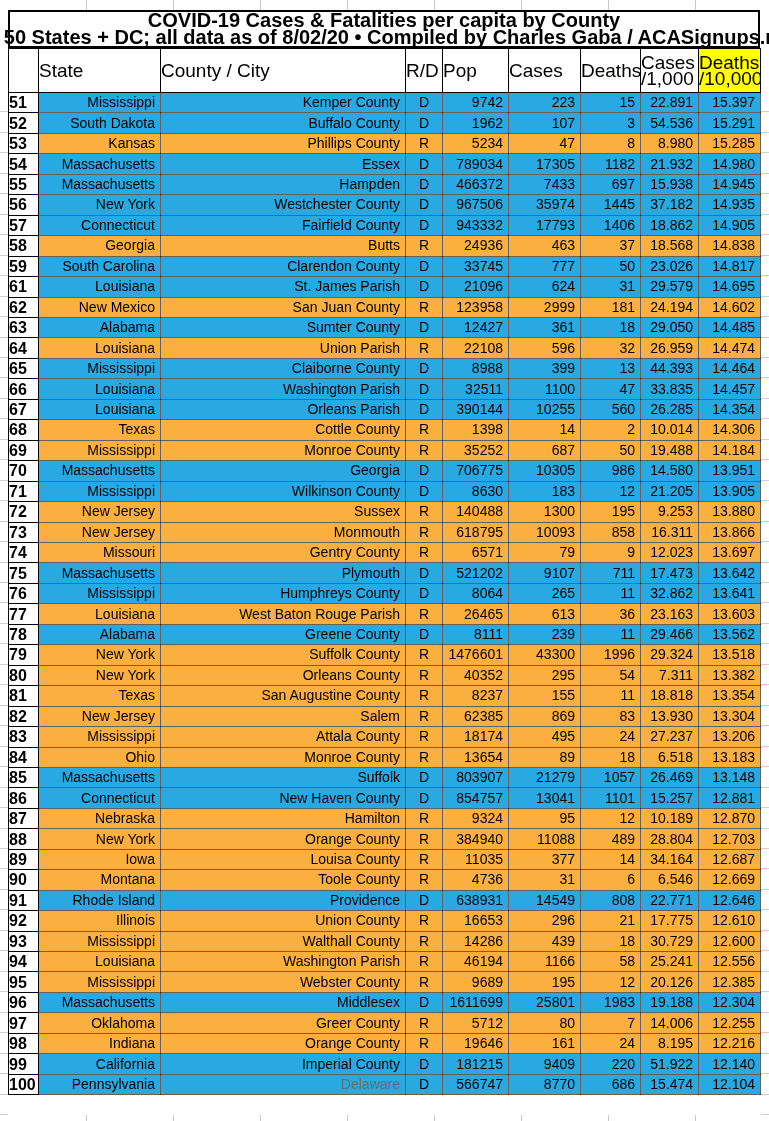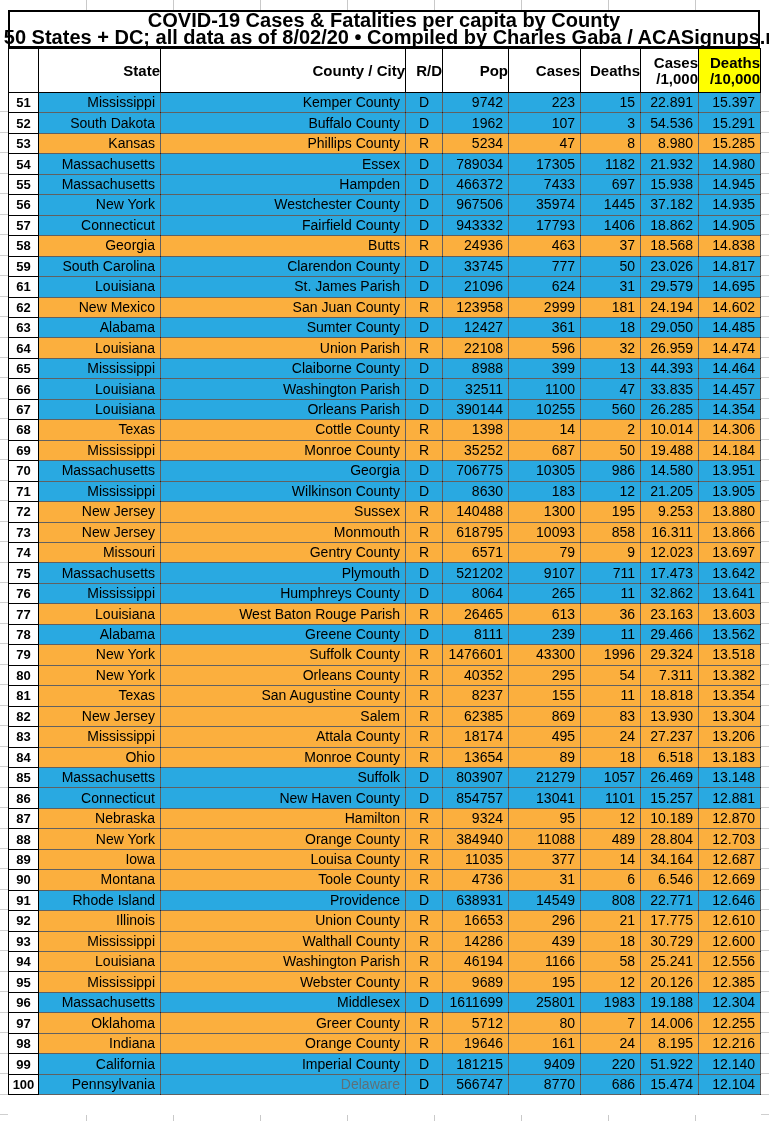--- a/index.html
+++ b/index.html
@@ -11,29 +11,29 @@
   .bottom-gutter{top:1115px;height:6px;}
   .gutter-v{position:absolute;top:92px;height:1023px;background:#fff;
             background-image:repeating-linear-gradient(180deg,transparent 0 19.46px,#cfcfcf 19.46px 20.46px);}
   .left-gutter{left:0;width:8px;}
   .right-gutter{left:761px;width:8px;}
   .sheet{position:absolute;left:8px;top:10px;width:752px;}
   .title-box{box-sizing:border-box;width:752px;height:38px;border:2px solid #000;background:#fff;
              display:flex;flex-direction:column;justify-content:center;align-items:center;}
   .title-line{font-weight:bold;font-size:20px;line-height:17px;white-space:nowrap;}
   table{border-collapse:collapse;table-layout:fixed;width:752px;}
-  th{box-sizing:border-box;border:1px solid #000;background:#fff;font-weight:bold;font-size:15px;
-     line-height:16px;text-align:right;vertical-align:middle;height:44px;padding:0;overflow:hidden;}
+  th{box-sizing:border-box;border:1px solid #000;background:#fff;font-weight:normal;font-size:19px;
+     line-height:16px;text-align:left;vertical-align:middle;height:44px;padding:0;overflow:hidden;}
   th.yellow{background:var(--hl,#ffff00);}
   tbody td{box-sizing:border-box;border:1px solid rgba(0,0,0,0.62);height:20.46px;font-size:14px;
            line-height:19px;padding:0 5px 0 0;white-space:nowrap;overflow:hidden;vertical-align:middle;}
   tr.dem td{background:var(--dem,#29a9e1);}
   tr.rep td{background:var(--rep,#fbaf3e);}
-  td.rank{background:#fff !important;border:1px solid #000;font-weight:bold;text-align:center;
-          font-size:13px;padding:0;}
+  td.rank{background:#fff !important;border:1px solid #000;font-weight:bold;text-align:left;
+          font-size:16px;padding:0;}
   td.state,td.county{text-align:right;}
   td.party{text-align:center;padding:0;}
   td.num{text-align:right;}
   td.strong{font-weight:normal;margin-left:40px;}
   td.muted{color:var(--muted,#5e7078);text-align:right;}
 </style>
 </head>
 <body>
 
 <div class="screen">

